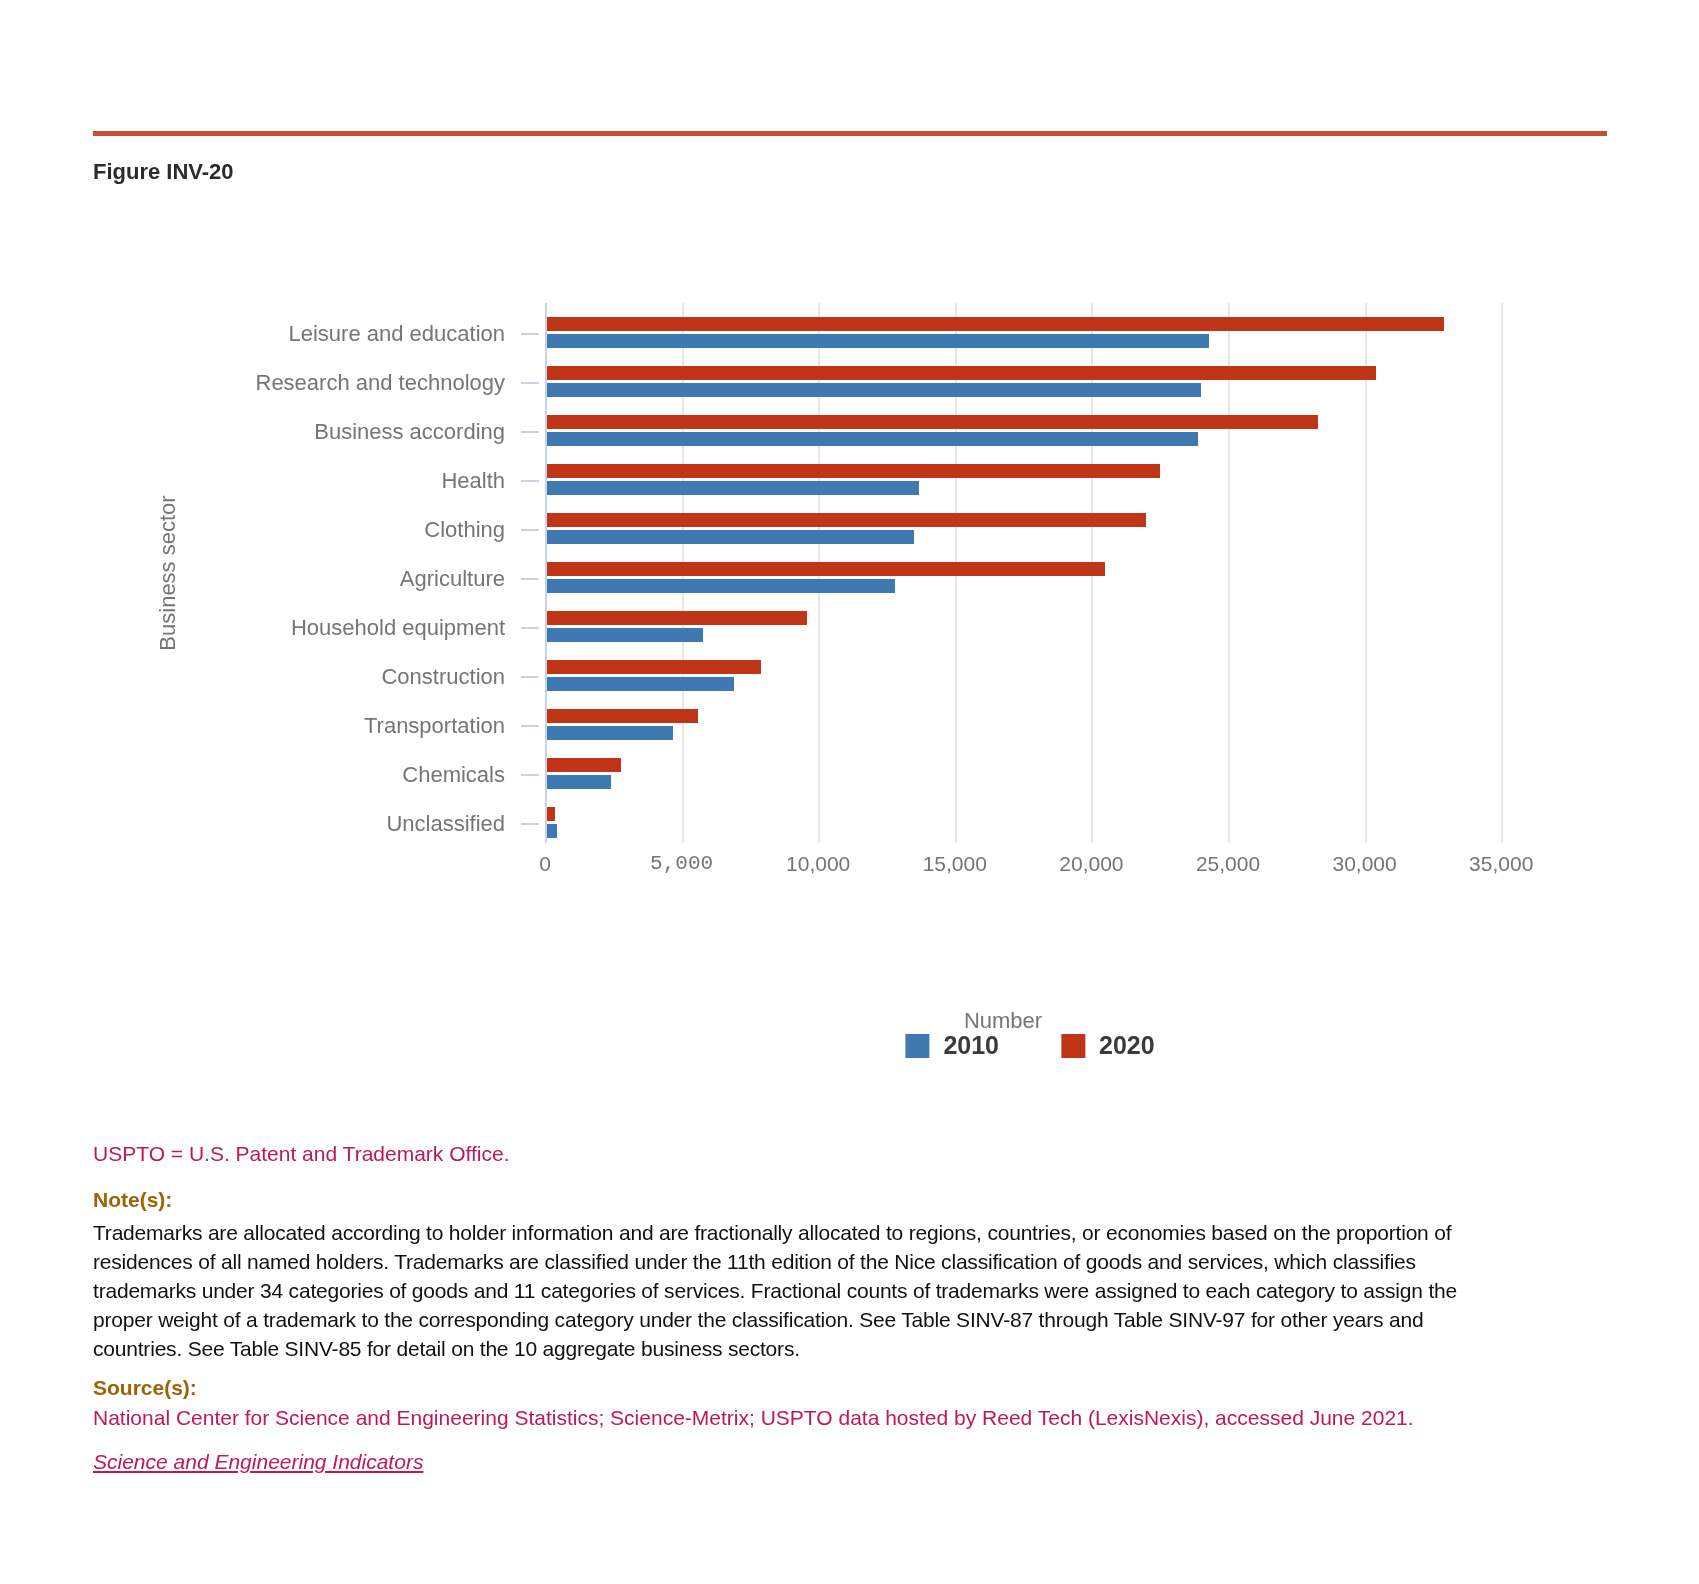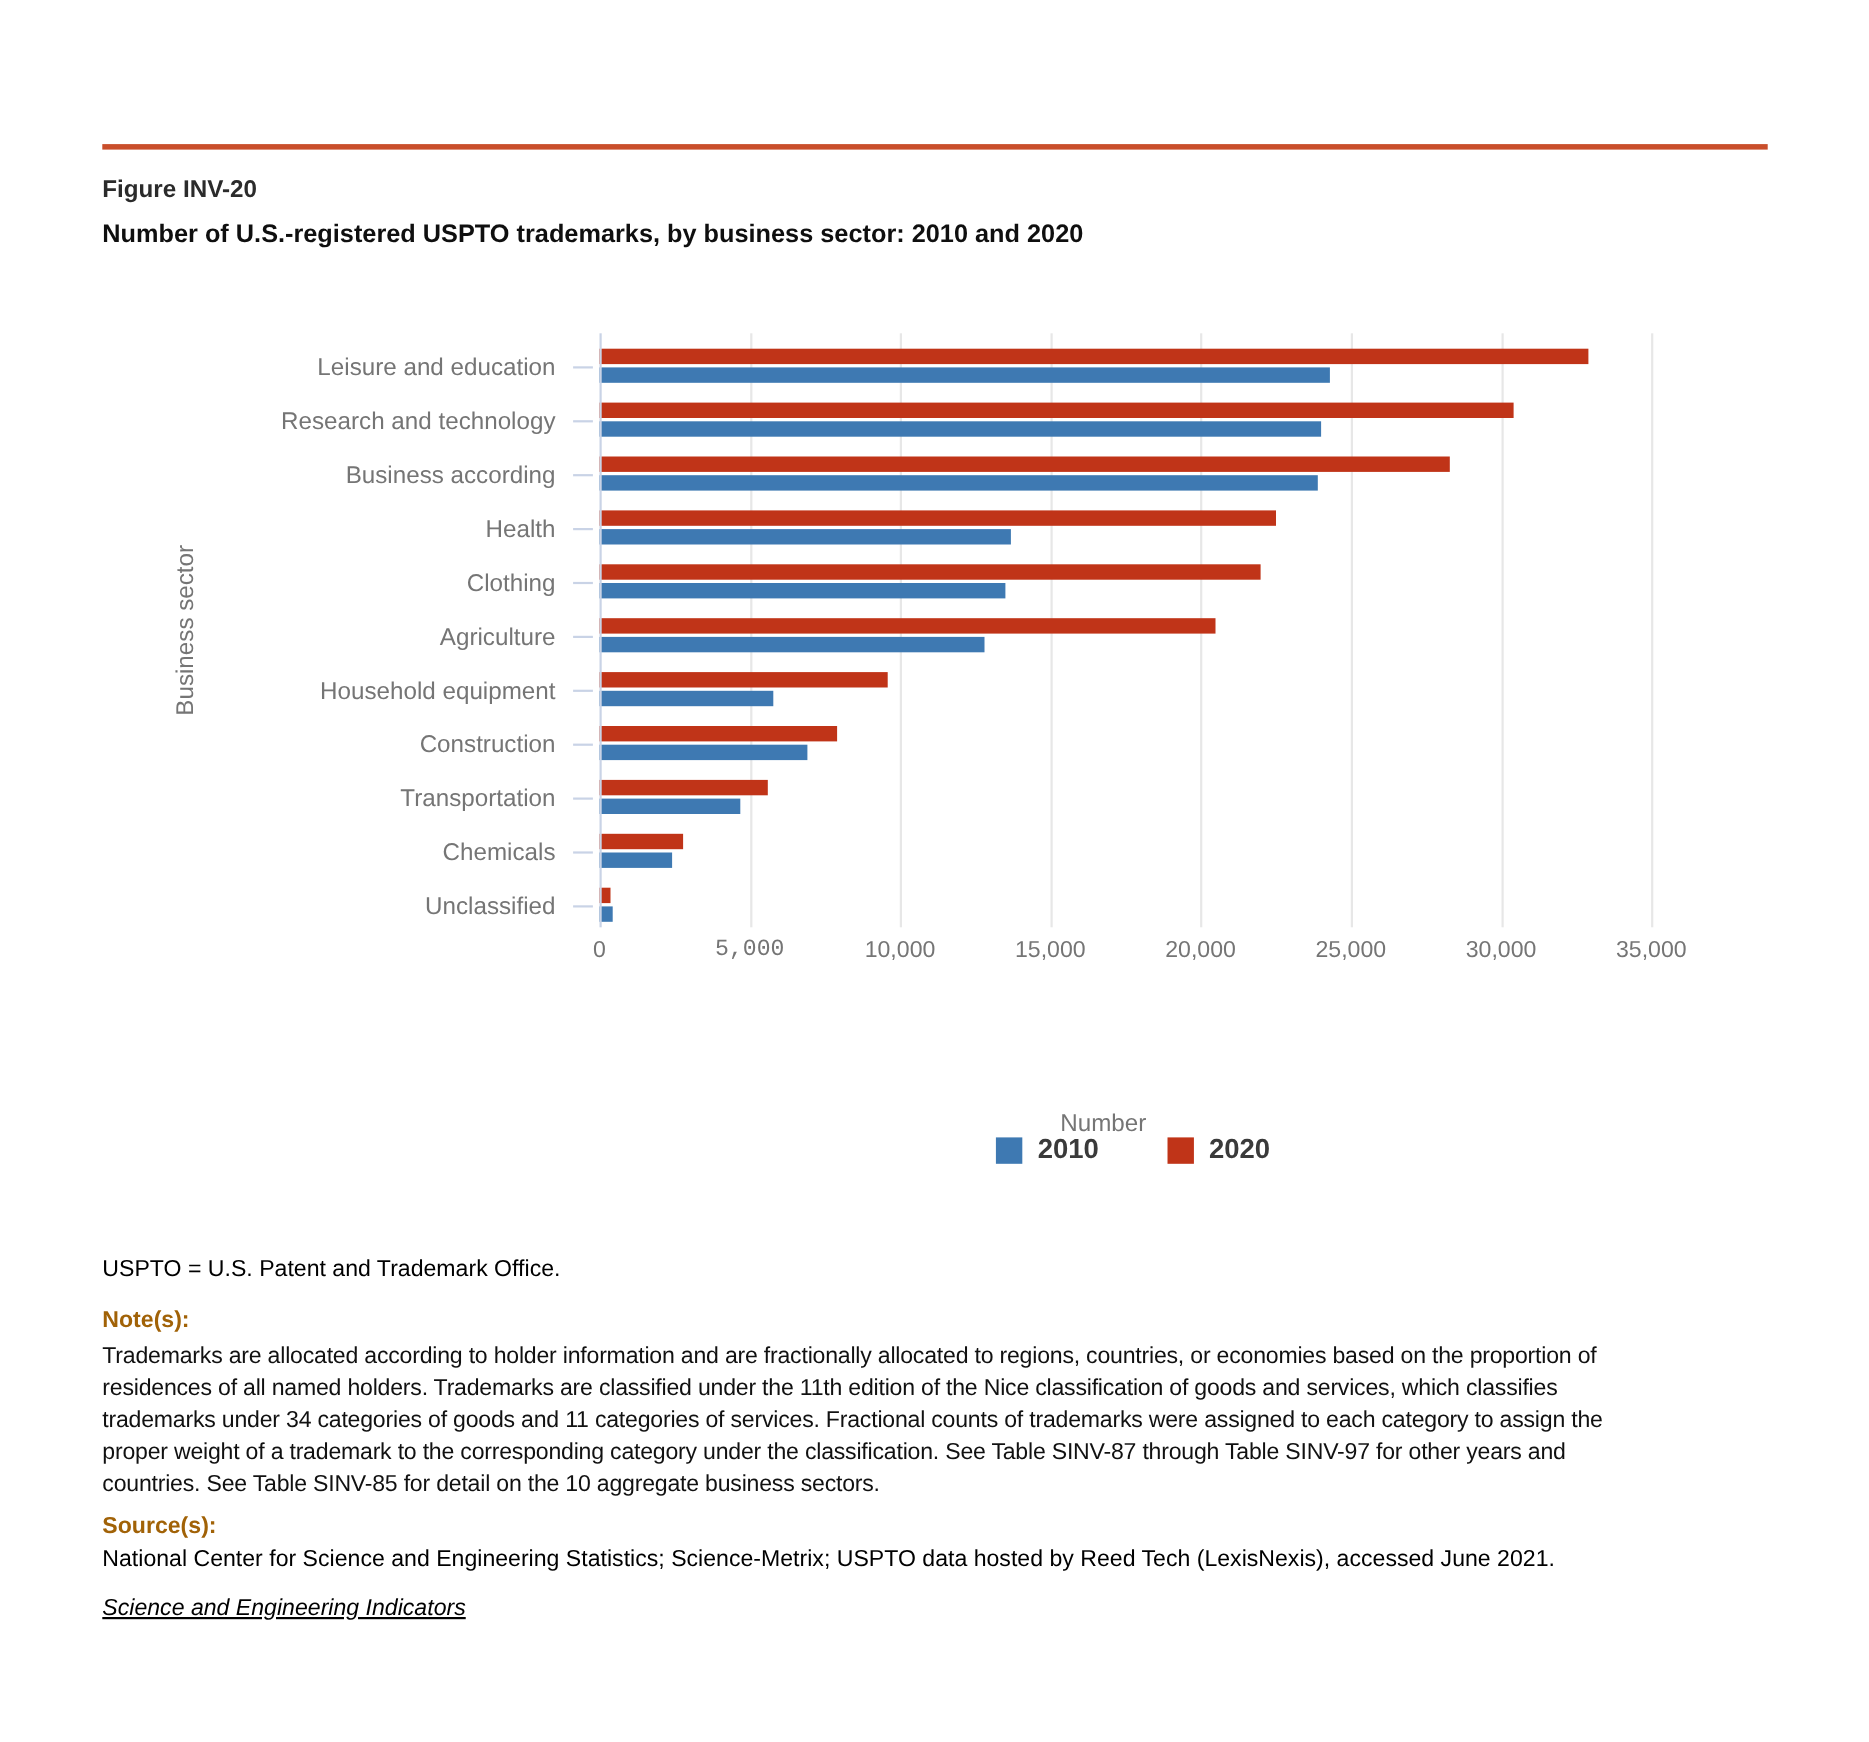--- a/index.html
+++ b/index.html
@@ -63,38 +63,37 @@
 
   .legend {
     position: absolute; top: 1031px; left: 1030px; transform: translateX(-50%);
     display: flex; gap: 62px; align-items: center;
   }
   .legend-item { display: flex; align-items: center; gap: 14px; }
   .legend-swatch { width: 24px; height: 24px; }
   .legend-label { font-size: 25px; font-weight: 700; color: #3a3a3a; }
 
   
-  .footer-line { position: absolute; left: 93px; font-size: 21px; color: #000000; }
+  .footer-line { position: absolute; left: 93px; font-size: 21px; color: #be185d; }
   .footer-bold { font-weight: 700; color: #a16207; }
   .note-text {
     position: absolute; left: 93px; width: 1392px;
     font-size: 21px; line-height: 29px; letter-spacing: -0.2px; color: #111;
   }
   .italic { font-style: italic; }
 </style>
 </head>
 <body>
 
 <div class="page">
 
 
   <div class="rule" style="background: rgb(201, 78, 43);"></div>
 
   <div class="figure-label">Figure INV-20</div>
-  <div class="figure-title">Number of U.S.-registered USPTO trademarks, by business sector: 2010 and 2020</div>
 
   <div class="chart" id="chart">
     <div class="y-axis-title">Business sector</div>
 
   <div class="plot" style="left: 545px; top: 303px; width: 1045px; height: 540px;">
         <div class="gridline" style="left: 136.601px; background: rgb(231, 231, 231);"></div>
         <div class="gridline" style="left: 273.203px; background: rgb(231, 231, 231);"></div>
         <div class="gridline" style="left: 409.804px; background: rgb(231, 231, 231);"></div>
         <div class="gridline" style="left: 546.405px; background: rgb(231, 231, 231);"></div>
         <div class="gridline" style="left: 683.007px; background: rgb(231, 231, 231);"></div>

